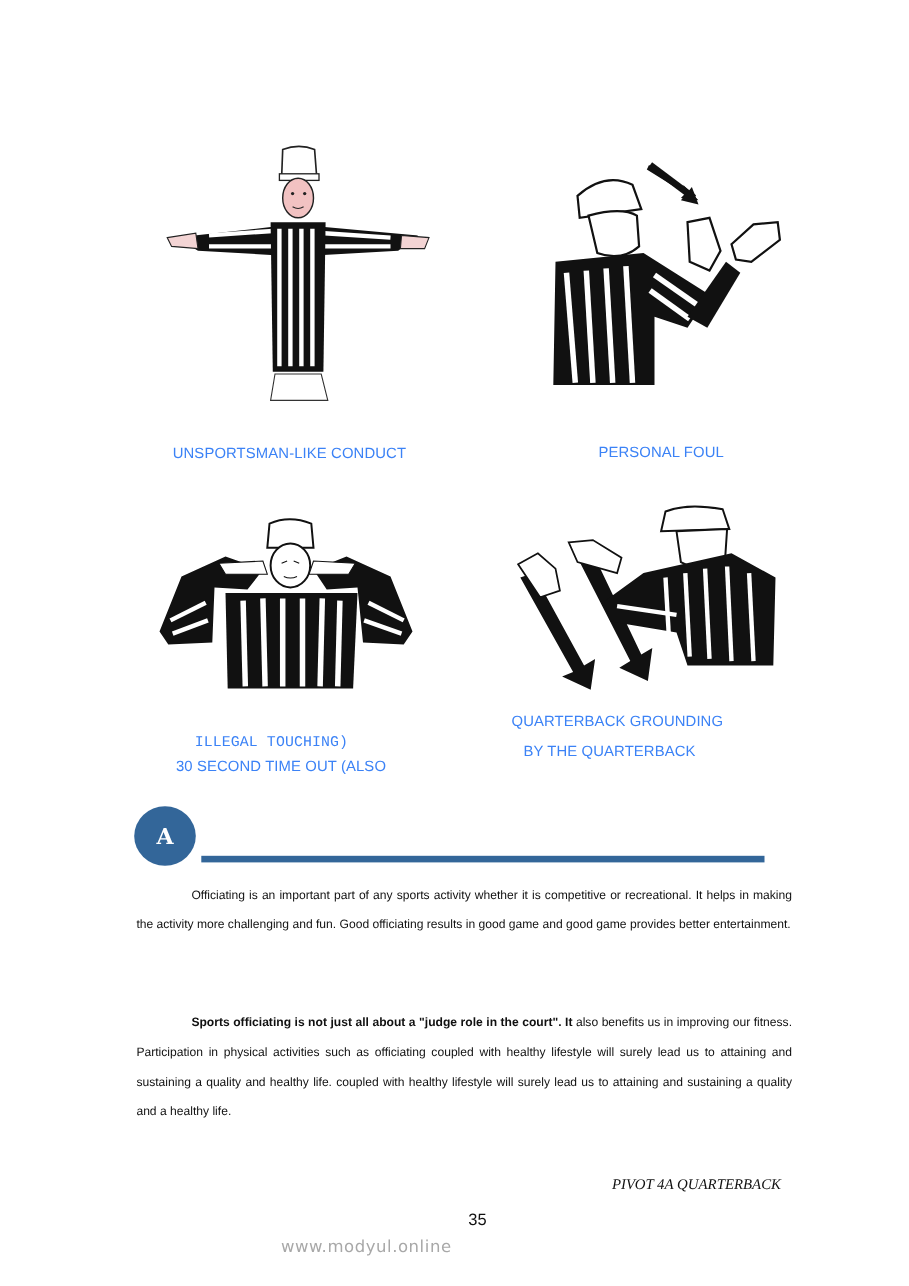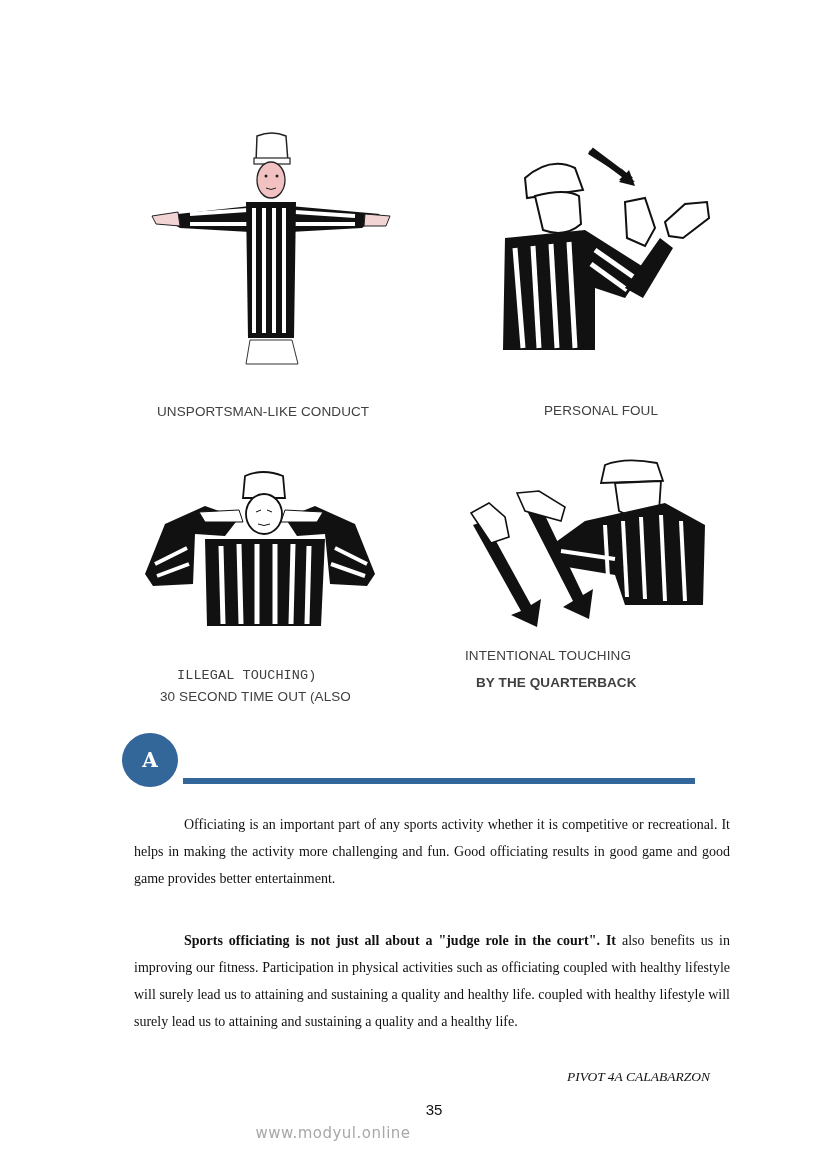--- a/index.html
+++ b/index.html
@@ -1,21 +1,21 @@
 <!DOCTYPE html>
 <html><head>
 <meta charset="utf-8">
 <style>
   html, body { margin: 0; padding: 0; background: #ffffff; }
   body { width: 826px; height: 1169px; position: relative; overflow: hidden; font-family: "DejaVu Serif", serif; color: #111; }
   .fig { position: absolute; }
-  .caption { position: absolute; font-family: "Liberation Sans", sans-serif; font-size: 13.5px; color: #404040; white-space: nowrap; letter-spacing: 0.1px; }
+  .caption { position: absolute; font-family: "Liberation Sans", sans-serif; font-size: 13.5px; color: #3b82f6; white-space: nowrap; letter-spacing: 0.1px; }
   .badge { position: absolute; left: 122px; top: 733px; width: 56px; height: 54px; border-radius: 50%; background: #336699; color: #fff; font-family: "DejaVu Serif", serif; font-weight: bold; font-size: 20px; display: flex; align-items: center; justify-content: center; }
   .rule { position: absolute; left: 183px; top: 778px; width: 512px; height: 6px; background: #336699; }
-  .para { position: absolute; left: 124px; width: 596px; font-family: Liberation Serif, serif; font-size: 14px; line-height: 27px; text-align: justify; margin: 10px; }
+  .para { position: absolute; left: 124px; width: 596px; font-family: Liberation Sans, sans-serif; font-size: 11px; line-height: 27px; text-align: justify; margin: 0; }
   .para .indent { display: inline-block; width: 50px; }
   .para b { font-weight: bold; }
   .footer-right { position: absolute; right: 116px; top: 1069px; font-family: "Liberation Serif", serif; font-style: italic; font-size: 13.5px; }
   .page-num { position: absolute; left: 0; width: 788px; text-align: center; top: 1101px; font-family: "Liberation Sans", sans-serif; font-size: 15px; padding-left: 40px; }
   .watermark { position: absolute; left: 0; width: 666px; text-align: center; top: 1124px; font-family: "DejaVu Sans", sans-serif; font-size: 15px; color: #a8a8a8; letter-spacing: 0.5px; }
 </style>
 </head>
 <body>
 
 <svg class="fig" style="left:150px;top:128px" width="245" height="240" viewBox="0 0 245 240">
@@ -131,27 +131,27 @@
 
     <path d="M6 58 L24 48 L40 62 L44 82 L26 88 Z" fill="#fff" stroke="#111" stroke-width="1.6"></path>
     <path d="M52 38 L74 36 L100 52 L96 66 L60 56 Z" fill="#fff" stroke="#111" stroke-width="1.6"></path>
   </g>
 </svg>
 
 <div class="caption" style="left:157px;top:404px;">UNSPORTSMAN-LIKE CONDUCT</div>
 <div class="caption" style="left:544px;top:403px;">PERSONAL FOUL</div>
 <div class="caption" style="left:160px;top:650px;margin-top:39px;">30 SECOND TIME OUT (ALSO</div>
 <div class="caption" style="left:177px;top:668px;font-family:Liberation Mono, monospace;">ILLEGAL TOUCHING)</div>
-<div class="caption" style="left:465px;top:648px;">INTENTIONAL TOUCHING</div>
-<div class="caption" style="left:476px;top:675px;font-weight:bold;">BY THE QUARTERBACK</div>
+<div class="caption" style="left:465px;top:648px;">QUARTERBACK GROUNDING</div>
+<div class="caption" style="left:476px;top:675px;">BY THE QUARTERBACK</div>
 
 <div class="badge">
     <span>A</span>
   </div>
 <div class="rule"></div>
 
 <p class="para" style="top:801px;"><span class="indent"></span><span>Officiating is an important part of any sports activity whether it is competitive or recreational. It helps in making the activity more challenging and fun. Good officiating results in good game and good game provides better entertainment.</span></p>
 
 <p class="para" style="top:917px;"><span class="indent"></span><b>Sports officiating is not just all about a "judge role in the court". It</b><span> also benefits us in improving our fitness. Participation in physical activities such as officiating coupled with healthy lifestyle will surely lead us to attaining and sustaining a quality and healthy life. coupled with healthy lifestyle will surely lead us to attaining and sustaining a quality and a healthy life.</span></p>
 
-<div class="footer-right">PIVOT 4A CALABARZON</div>
+<div class="footer-right">PIVOT 4A QUARTERBACK</div>
 <div class="page-num">35</div>
 <div class="watermark">www.modyul.online</div>
 
 </body></html>

